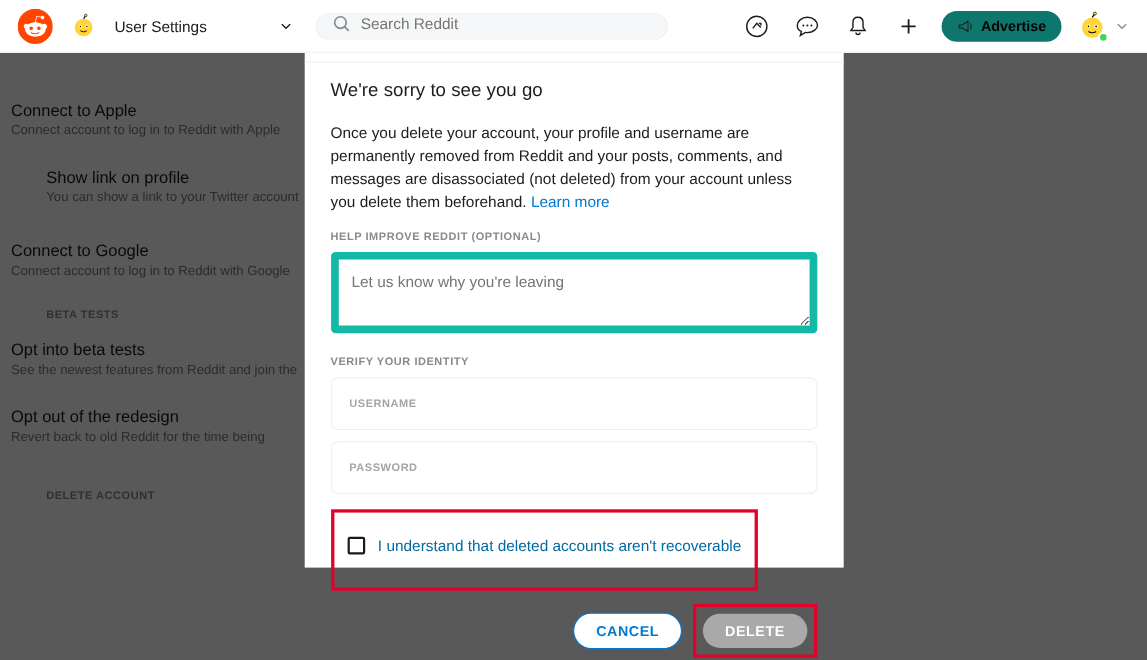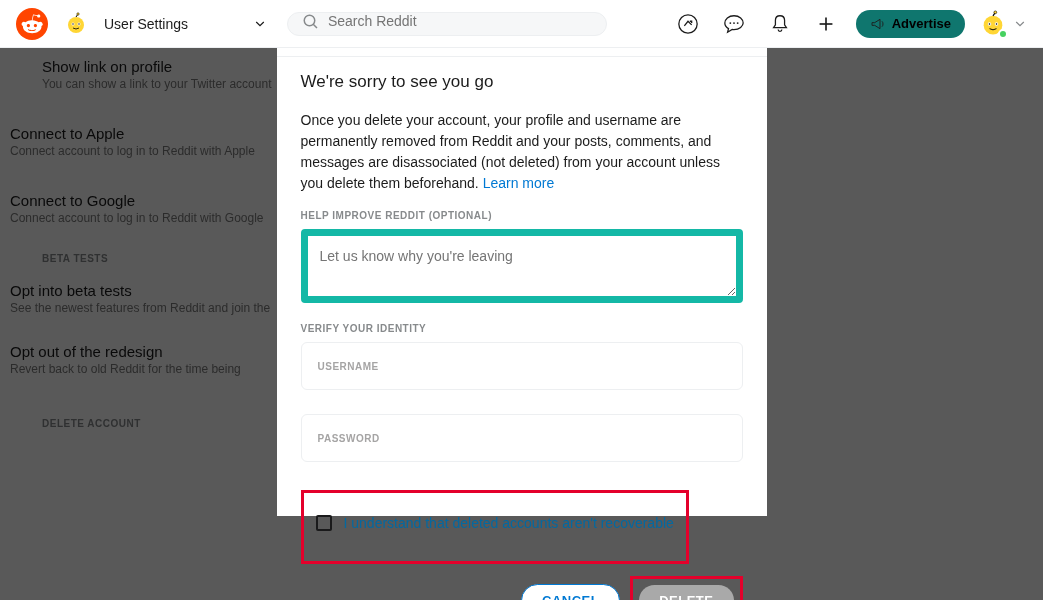--- a/index.html
+++ b/index.html
@@ -35,21 +35,21 @@
     .overlay { position: absolute; top: 48px; left: 0; right: 0; bottom: 0; background: rgba(0,0,0,0.65); z-index: 50; }
     
     
     .modal { position: absolute; top: 0; left: 50%; transform: translateX(-50%); width: 490px; background: #fff; z-index: 60; padding: 0 0 20px 0; height: 516px; }
     .modal-inner { padding: 14px 24px 0; }
     .modal-title { font-size: 17px; font-weight: 400; color: #1c1c1c; margin: 58px 0 18px; }
     .modal-desc { font-size: 14px; line-height: 1.5; color: #1c1c1c; margin-bottom: 16px; }
     .modal-desc a { color: #0079d3; text-decoration: none; }
     .field-label { font-size: 10px; font-weight: 700; letter-spacing: 0.5px; color: #878a8c; margin: 16px 0 8px; }
     .reason-box { width: 100%; border: 7px solid #14b8a6; border-radius: 4px; padding: 12px; font-size: 14px; color: #878a8c; height: 74px; resize: both; font-family: inherit; outline: none; }
-    .identity-input { width: 100%; border: 1px solid #edeff1; border-radius: 6px; height: 48px; padding: 0 16px; margin-bottom: 24px; outline: none; font-size: 10px; font-weight: 700; letter-spacing: 0.5px; color: #a5a4a4; }
+    .identity-input { width: 100%; border: 1px solid #edeff1; border-radius: 6px; height: 48px; padding: 0 16px; margin-bottom: 10px; outline: none; font-size: 10px; font-weight: 700; letter-spacing: 0.5px; color: #a5a4a4; }
     .identity-input::placeholder { font-size: 10px; font-weight: 700; letter-spacing: 0.5px; color: #a5a4a4; }
     
     .checkbox-row { display: flex; align-items: center; gap: 12px; padding: 8px 6px; margin: 8px 0 16px; }
     .checkbox-box-outer { border: 3px solid #e4002b; padding: 6px; display: inline-block; margin: 4px 0 12px; }
     .checkbox { width: 16px; height: 16px; border: 2px solid #1a1a1b; border-radius: 2px; flex-shrink: 0; }
     .checkbox-label { font-size: 14px; color: #0369a1; }
     
     .modal-actions { display: flex; justify-content: flex-end; gap: 10px; padding: 0 24px; align-items: center; }
     .btn-cancel { border: 1px solid #0079d3; background: #fff; color: #0079d3; font-size: 13px; font-weight: 700; letter-spacing: 0.5px; padding: 8px 20px; border-radius: 18px; cursor: pointer; }
     .delete-box-outer { border: 3px solid #e4002b; padding: 6px; }
@@ -152,27 +152,27 @@
         <svg width="14" height="14" viewBox="0 0 24 24">
             <path d="M6 9l6 6 6-6" stroke="#878a8c" stroke-width="2" fill="none" stroke-linecap="round"></path>
           </svg>
       </span>
     </div>
   </div>
 </div>
 
 <div class="settings-bg">
   <div class="settings-content">
+    <div class="setting-item" style="margin-top:34px">
+      <div class="setting-title">Connect to Apple</div>
+      <div class="setting-desc">Connect account to log in to Reddit with Apple</div>
+    </div>
     <div class="setting-item" style="margin-top:0px">
       <div class="setting-title" style="margin-left:32px">Show link on profile</div>
       <div class="setting-desc" style="margin-left:32px">You can show a link to your Twitter account</div>
-    </div>
-    <div class="setting-item" style="margin-top:34px">
-      <div class="setting-title">Connect to Apple</div>
-      <div class="setting-desc">Connect account to log in to Reddit with Apple</div>
     </div>
     <div class="setting-item" style="margin-top:34px">
       <div class="setting-title">Connect to Google</div>
       <div class="setting-desc">Connect account to log in to Reddit with Google</div>
     </div>
     <div class="section-header">BETA TESTS</div>
     <div class="setting-item">
       <div class="setting-title">Opt into beta tests</div>
       <div class="setting-desc">See the newest features from Reddit and join the</div>
     </div>

